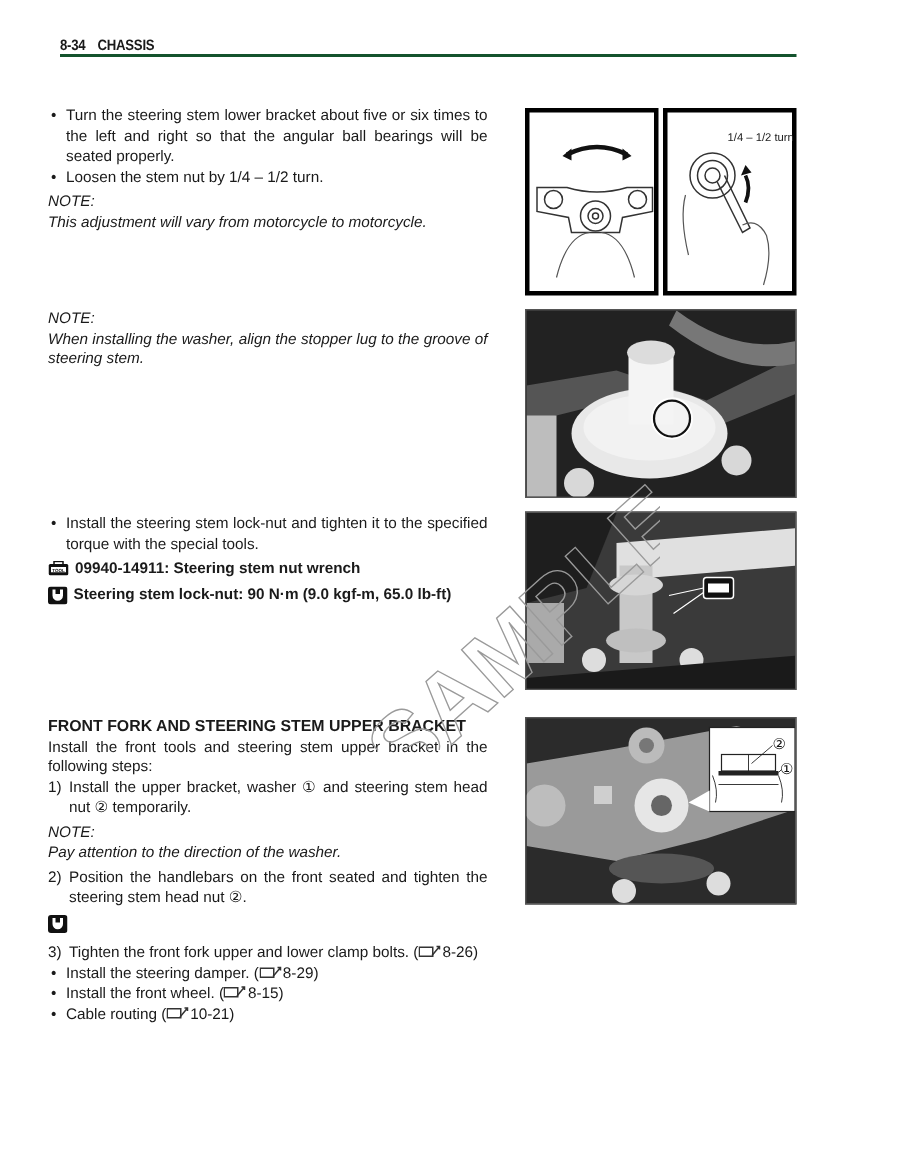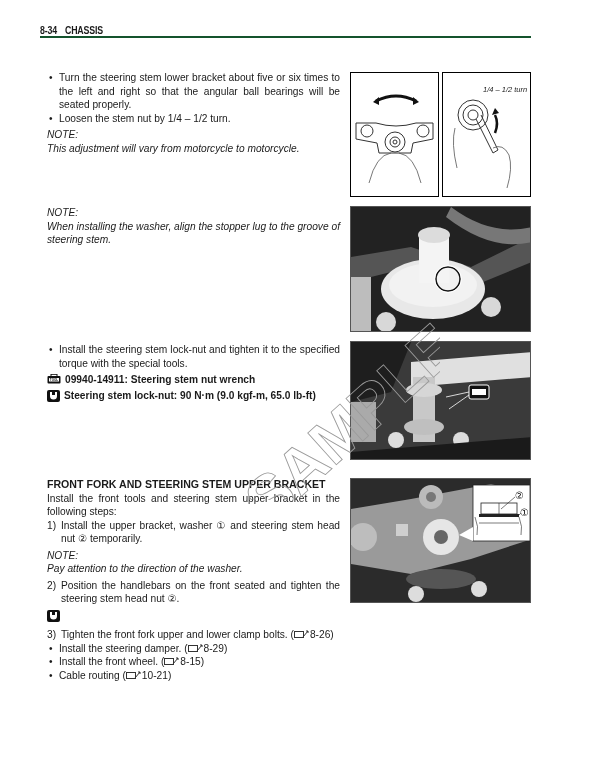--- a/index.html
+++ b/index.html
@@ -4,36 +4,36 @@
 <style>
   * { box-sizing: border-box; margin: 0; padding: 0; }
   html, body { width: 600px; height: 776px; background: #ffffff; overflow: hidden; }
   body { position: relative; font-family: "Liberation Sans", sans-serif; color: #1a1a1a; }
 
   .header { position: absolute; left: 40px; top: 24px; width: 491px; height: 14px; border-bottom: 2px solid #14532d; }
   .header span { font-family: "Liberation Sans", sans-serif; font-weight: bold; font-size: 10px; letter-spacing: -0.2px; transform: scaleX(0.88); transform-origin: left; display: inline-block; position: absolute; top: 1px; }
   .header .pg { left: 0; }
   .header .sec { left: 25px; }
 
-  .txt { position: absolute; left: 47px; width: 293px; font-size: 10.2px; line-height: 13.5px; }
+  .txt { position: absolute; left: 32px; width: 293px; font-size: 10.2px; line-height: 13.5px; }
   .bullet { position: relative; padding-left: 12px; text-align: justify; }
   .bullet::before { content: "\2022"; position: absolute; left: 2px; top: 0; }
   .note-label { font-style: italic; margin-top: 3px; }
   .note-text { font-style: italic; }
   .step { position: relative; padding-left: 14px; text-align: justify; }
   .step .num { position: absolute; left: 0; top: 0; }
   .heading { font-weight: bold; font-size: 10.6px; }
   .spec { display: flex; align-items: flex-start; font-weight: bold; margin-top: 2px; }
   .spec .ico { flex: 0 0 auto; margin-right: 4px; margin-top: 1px; }
   .ref { display: inline-block; width: 16px; height: 9px; vertical-align: -1px; }
   .just { text-align: justify; }
 
   .panel { position: absolute; left: 350px; width: 181px; }
   .diagram-box { position: absolute; top: 72px; height: 125px; }
-  .dbox { position: absolute; top: 0; height: 125px; border: 1px solid #000000; background: #fff; font-style: italic; }
+  .dbox { position: absolute; top: 0; height: 125px; border: 3px solid #000000; background: #fff; }
   .photo { position: absolute; background: #2a2a2a; border: 1px solid #555; overflow: hidden; }
 
   .watermark { position: absolute; left: 160px; top: 300px; width: 280px; height: 200px; pointer-events: none; }
 </style>
 </head>
 <body>
 
 <div class="header">
   <span class="pg">8-34</span>
   <span class="sec">CHASSIS</span>

